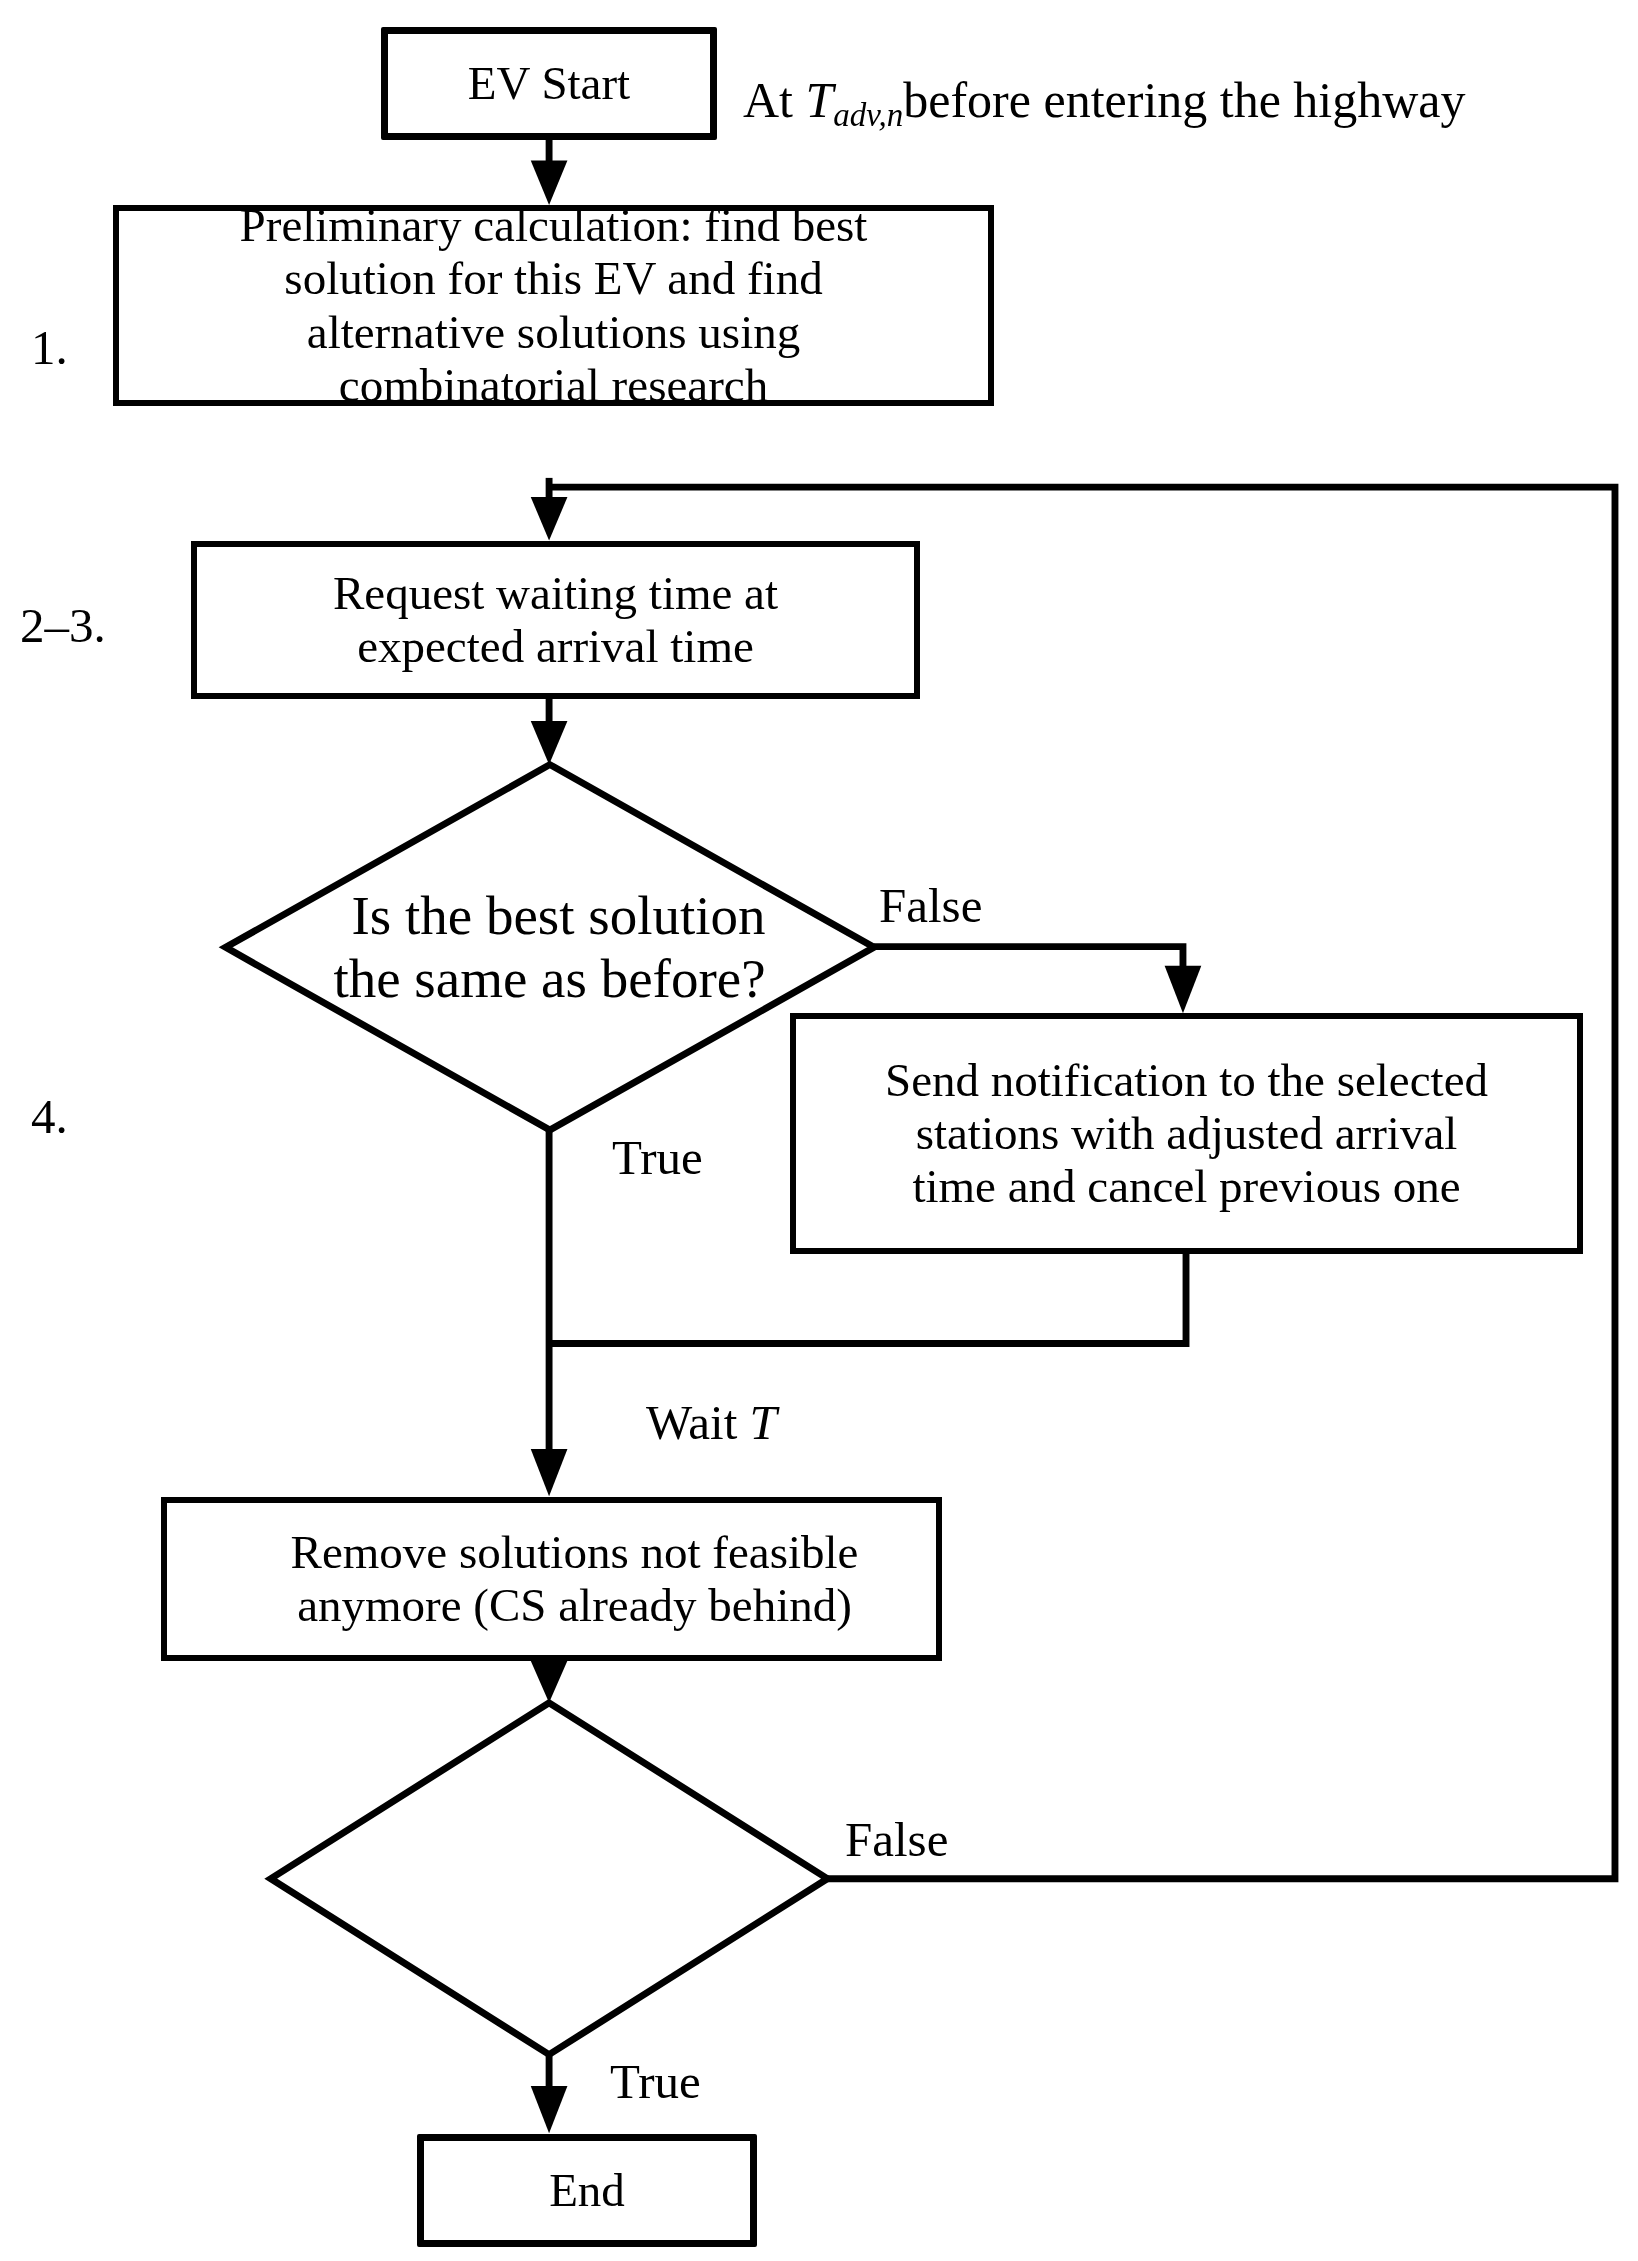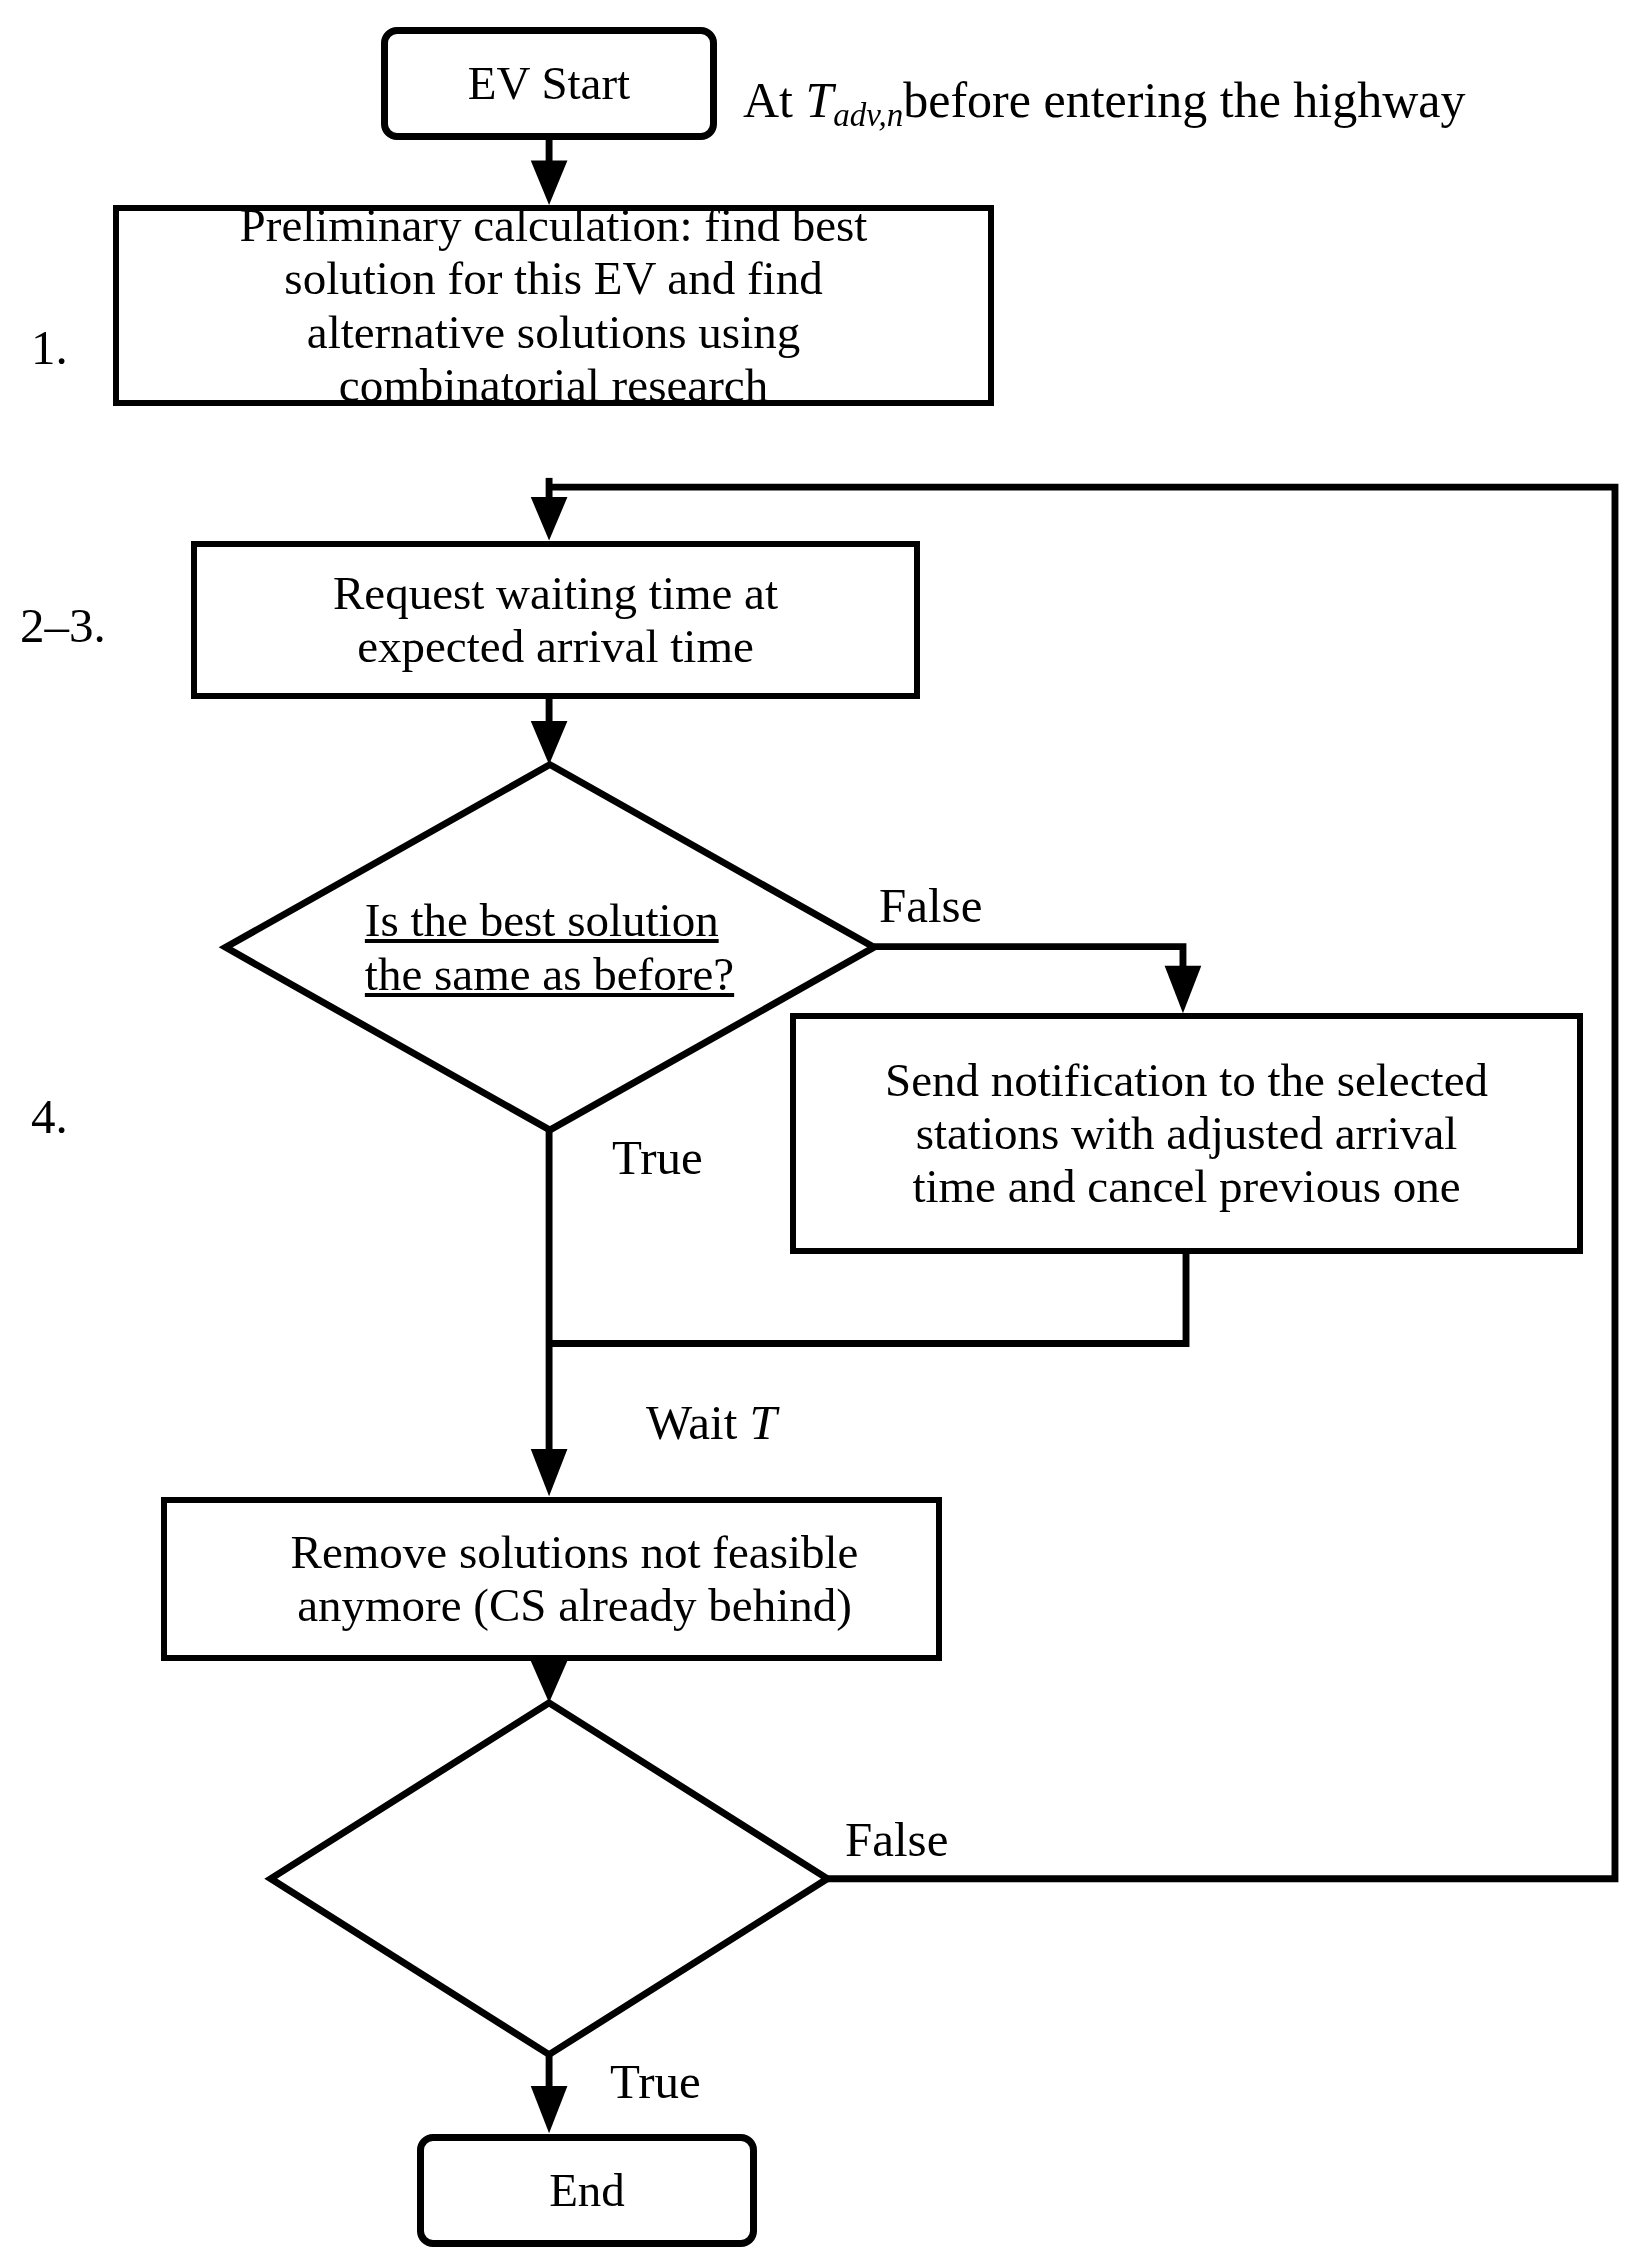--- a/index.html
+++ b/index.html
@@ -42,36 +42,35 @@
   .node {
     position: absolute;
     box-sizing: border-box;
     border: 6.9px solid var(--stroke, #000);
     background: var(--bg, #fff);
     display: flex;
     align-items: center;
     justify-content: center;
     text-align: center;
   }
-  .rounded { border-radius: 16px; border-width: 7.6px; }
+  .rounded { border-radius: 2px; border-width: 7.6px; }
   .node-text {
     white-space: pre-line;
     font-size: 47px;
     line-height: 1.13;
   }
   .overlay-text {
     position: absolute;
     display: flex;
     align-items: center;
     justify-content: center;
-    text-align: left;
+    text-align: right;
     white-space: pre-line;
-    font-size: 47px;
+    font-size: 55px;
     line-height: 1.13;
-    text-decoration: underline;
   }
   .edge-label {
     position: absolute;
     font-size: 49px;
     line-height: 1;
     white-space: nowrap;
   }
   .side-label {
     position: absolute;
     font-size: 49px;

